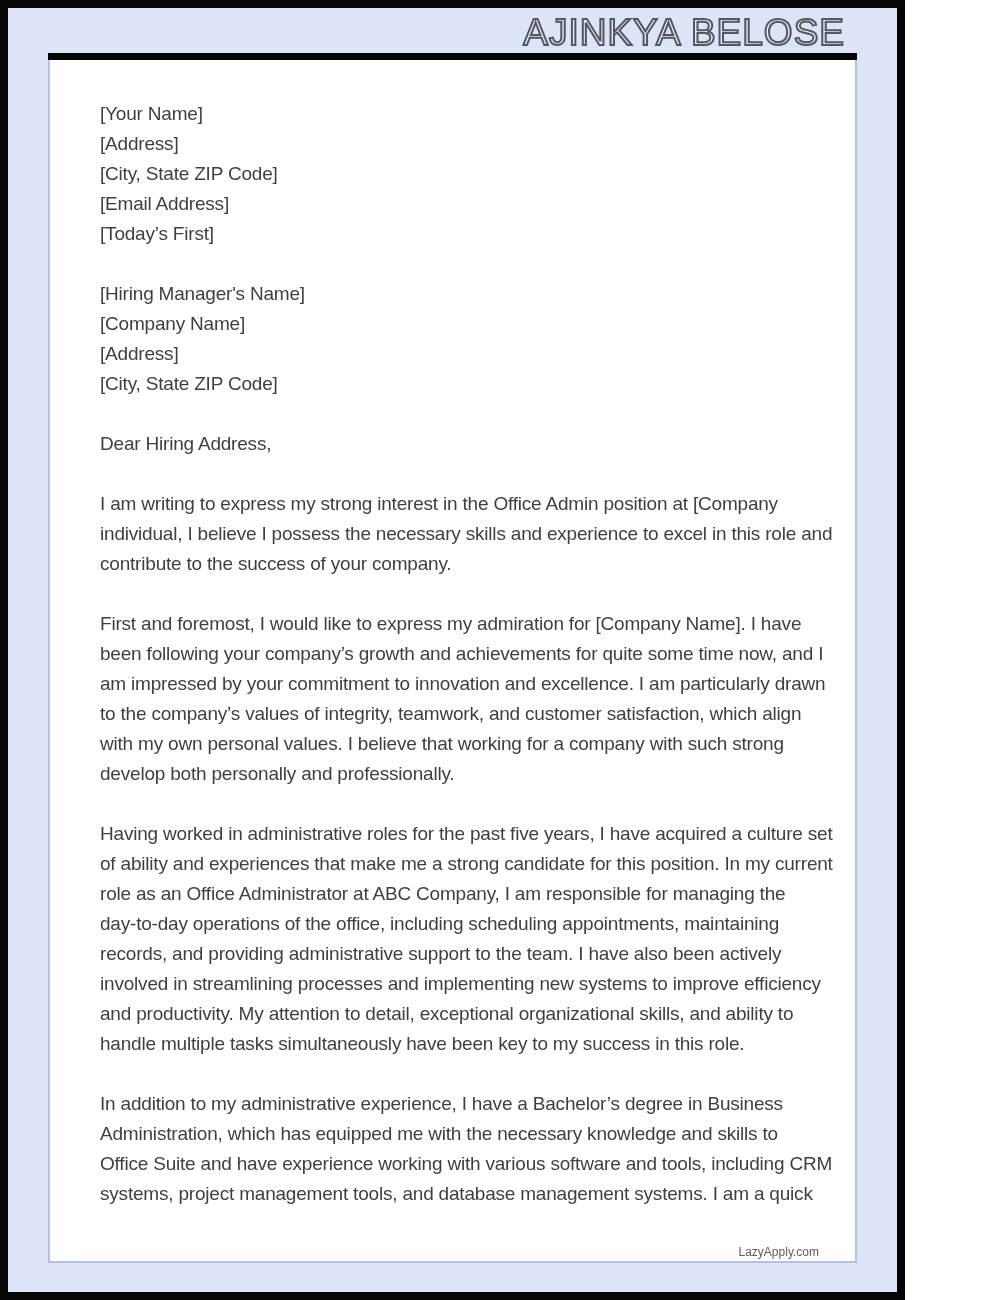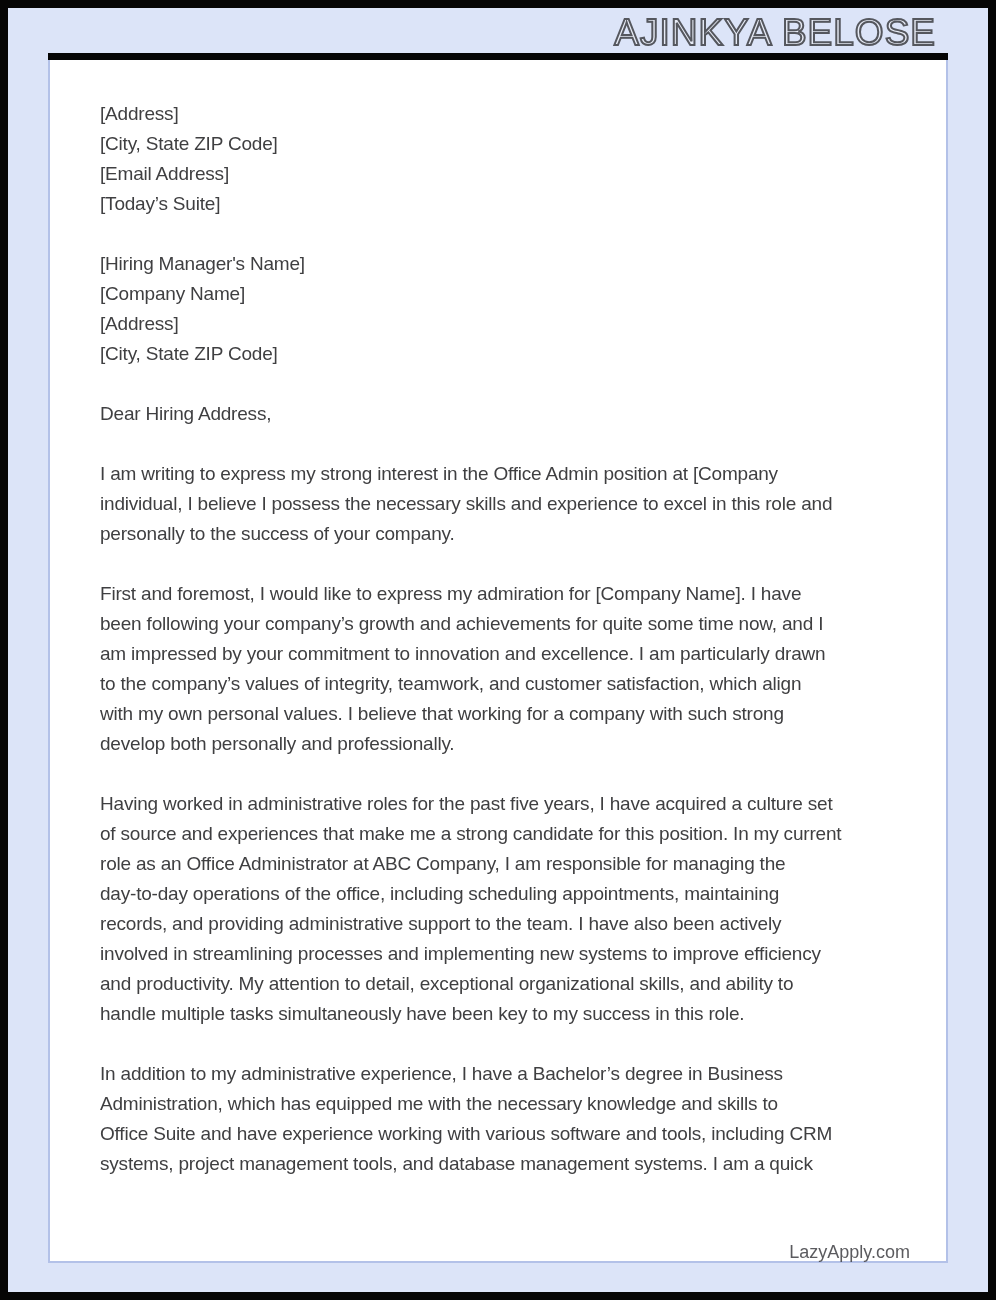--- a/index.html
+++ b/index.html
@@ -3,21 +3,21 @@
 <meta charset="utf-8">
 <style>
   html, body {
     margin: 0;
     padding: 0;
     background: #ffffff;
     font-family: "Liberation Sans", sans-serif;
   }
   .page {
     position: relative;
-    width: 996px;
+    width: 905px;
     height: 1300px;
     box-sizing: border-box;
     border: 8px solid #050505;
     background: #dce4f8;
     overflow: hidden;
   }
   .header {
     height: 45px;
     display: flex;
     align-items: flex-end;
@@ -60,76 +60,77 @@
     font-size: 19px;
     line-height: 30px;
     letter-spacing: -0.2px;
     color: #3f3f41;
     white-space: pre;
   }
   .watermark {
     position: absolute;
     right: 36px;
     bottom: 1px;
-    font-size: 18px;
+    font-size: 12px;
     line-height: 15px;
     color: #4a4a4e;
     opacity: 0.9;
     background: transparent;
   }
 </style>
 </head>
 <body>
 
 <div class="page">
 
   <div class="header">
     <div class="header-name">AJINKYA BELOSE</div>
   </div>
 
   <div class="divider"></div>
 
   <div class="document">
 
     <div class="block">
+        <div class="line">[Your Name]</div>
         <div class="line">[Address]</div>
         <div class="line">[City, State ZIP Code]</div>
         <div class="line">[Email Address]</div>
-        <div class="line">[Today’s Suite]</div>
+        <div class="line">[Today’s First]</div>
       </div>
 
     <div class="block">
         <div class="line">[Hiring Manager's Name]</div>
         <div class="line">[Company Name]</div>
         <div class="line">[Address]</div>
         <div class="line">[City, State ZIP Code]</div>
       </div>
 
     <div class="block">
       <div class="line">Dear Hiring Address,</div>
     </div>
 
     <div class="block">
         <div class="line">I am writing to express my strong interest in the Office Admin position at [Company</div>
         <div class="line">individual, I believe I possess the necessary skills and experience to excel in this role and</div>
-        <div class="line">personally to the success of your company.</div>
+        <div class="line">contribute to the success of your company.</div>
       </div>
 
     <div class="block">
         <div class="line">First and foremost, I would like to express my admiration for [Company Name]. I have</div>
         <div class="line">been following your company’s growth and achievements for quite some time now, and I</div>
         <div class="line">am impressed by your commitment to innovation and excellence. I am particularly drawn</div>
         <div class="line">to the company’s values of integrity, teamwork, and customer satisfaction, which align</div>
         <div class="line">with my own personal values. I believe that working for a company with such strong</div>
         <div class="line">develop both personally and professionally.</div>
       </div>
 
     <div class="block">
         <div class="line">Having worked in administrative roles for the past five years, I have acquired a culture set</div>
-        <div class="line">of source and experiences that make me a strong candidate for this position. In my current</div>
+        <div class="line">of ability and experiences that make me a strong candidate for this position. In my current</div>
         <div class="line">role as an Office Administrator at ABC Company, I am responsible for managing the</div>
         <div class="line">day-to-day operations of the office, including scheduling appointments, maintaining</div>
         <div class="line">records, and providing administrative support to the team. I have also been actively</div>
         <div class="line">involved in streamlining processes and implementing new systems to improve efficiency</div>
         <div class="line">and productivity. My attention to detail, exceptional organizational skills, and ability to</div>
         <div class="line">handle multiple tasks simultaneously have been key to my success in this role.</div>
       </div>
 
     <div class="block">
         <div class="line">In addition to my administrative experience, I have a Bachelor’s degree in Business</div>

